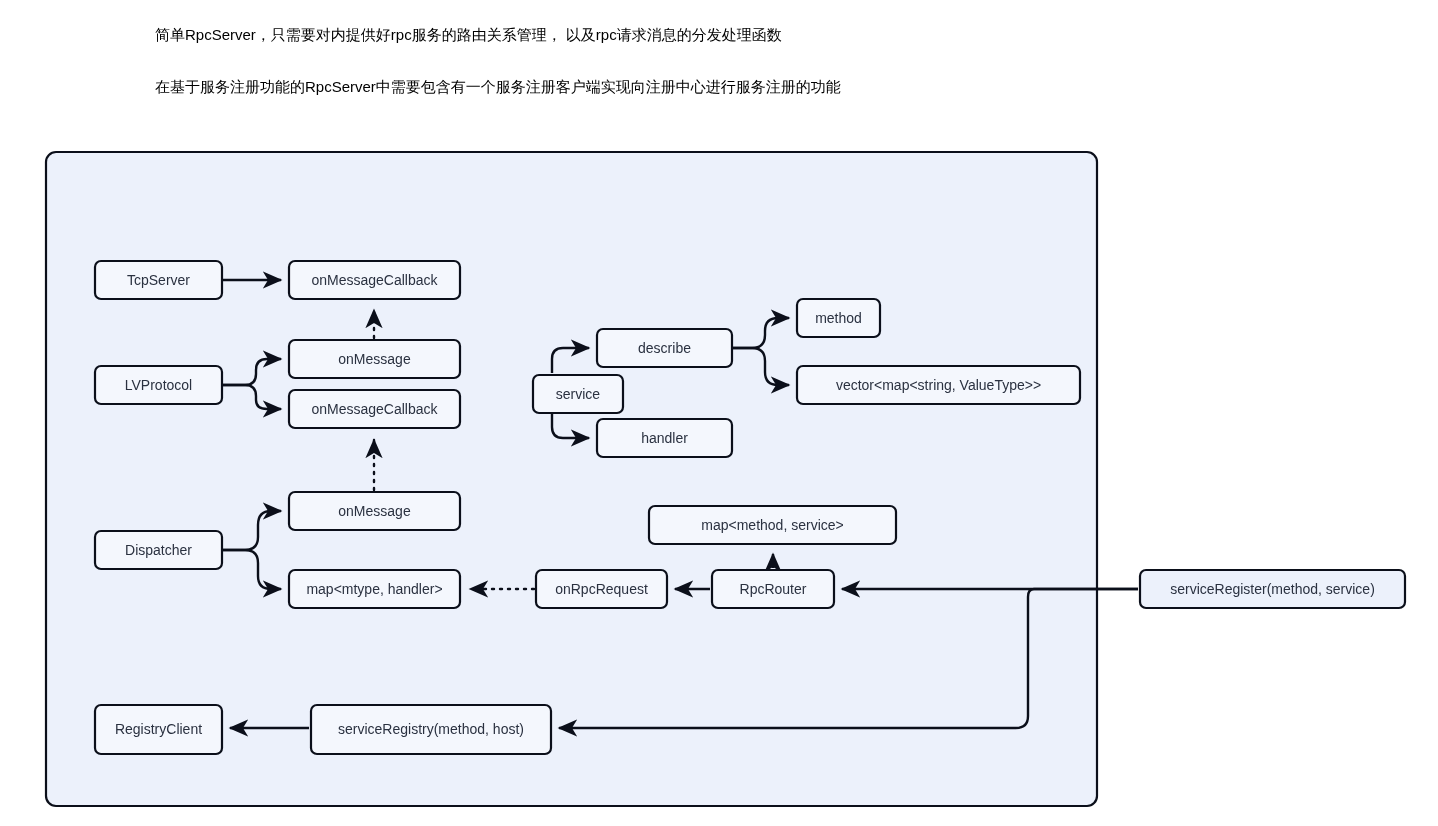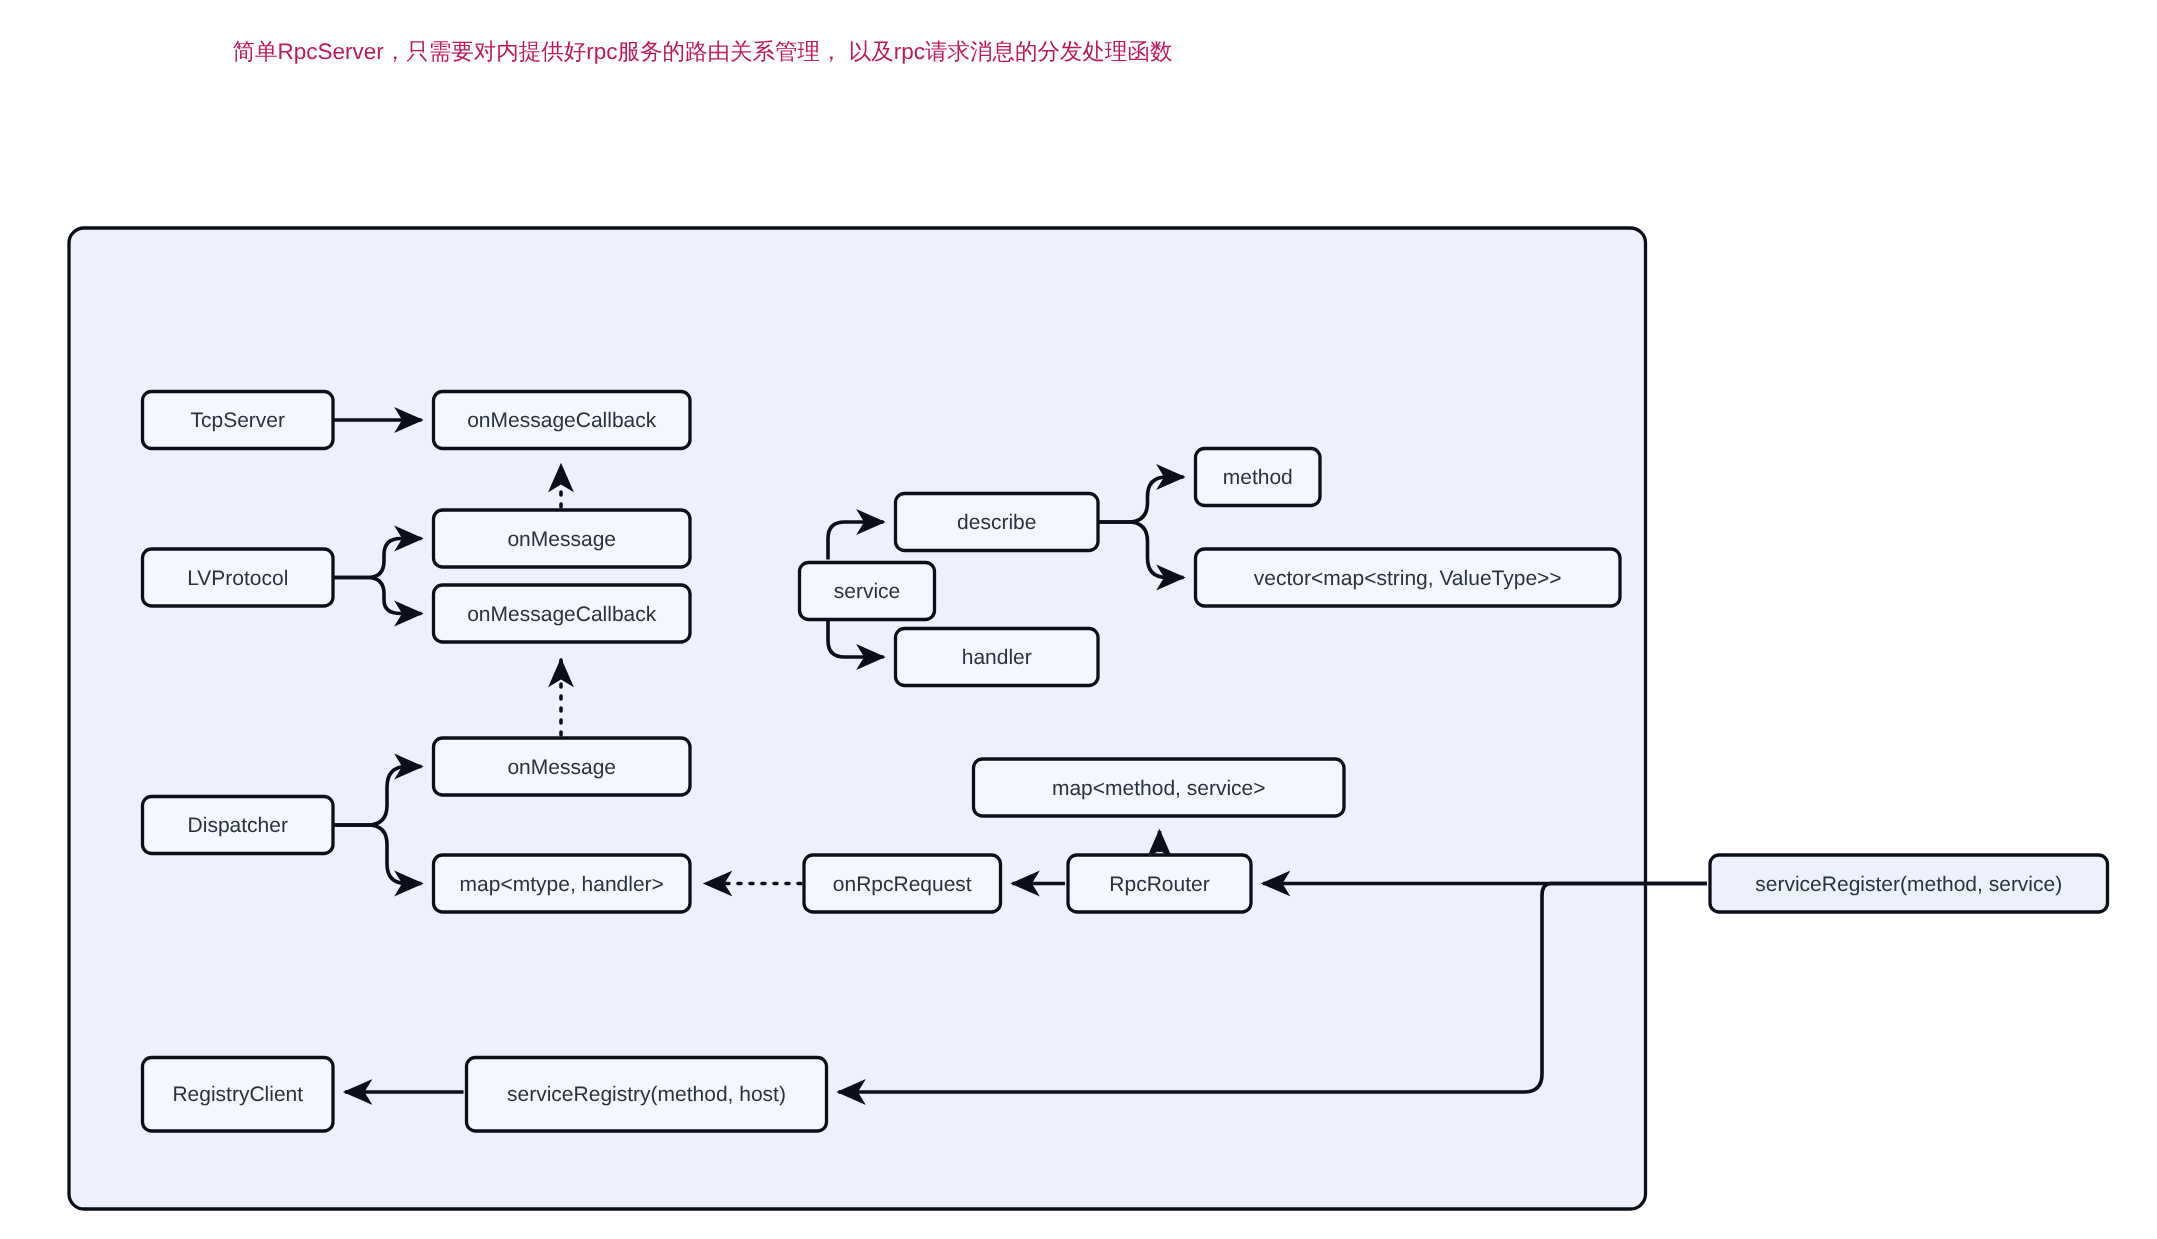--- a/index.html
+++ b/index.html
@@ -16,21 +16,21 @@
   }
   .notes {
     position: absolute;
     left: 155px;
     top: 22px;
     width: 1100px;
   }
   .note-line {
     font-size: 15px;
     line-height: 26px;
-    color: #be185d;
+    color: #000000;
     white-space: pre;
   }
   .note-gap {
     height: 26px;
   }
   #diagram-svg {
     position: absolute;
     left: 0;
     top: 0;
   }
@@ -69,20 +69,21 @@
     stroke-dasharray: 2 6;
     stroke-linecap: round;
   }
 </style>
 </head>
 <body>
 
 <div class="notes">
   <div class="note-line">简单RpcServer，只需要对内提供好rpc服务的路由关系管理， 以及rpc请求消息的分发处理函数</div>
   <div class="note-gap"></div>
+  <div class="note-line">在基于服务注册功能的RpcServer中需要包含有一个服务注册客户端实现向注册中心进行服务注册的功能</div>
 </div>
 
 <svg id="diagram-svg" width="1438" height="826">
   <defs>
     <marker id="arrowhead" markerWidth="9" markerHeight="9" refX="7.6" refY="4" orient="auto" markerUnits="strokeWidth">
       <path d="M0,0.4 L8.2,4 L0,7.6 L2.2,4 Z" fill="#0b0f1a"></path>
     </marker>
     <marker id="arrowhead-dot" markerWidth="9" markerHeight="9" refX="7.6" refY="4" orient="auto" markerUnits="strokeWidth">
       <path d="M0,0.4 L8.2,4 L0,7.6 L2.2,4 Z" fill="#0b0f1a"></path>
     </marker>

